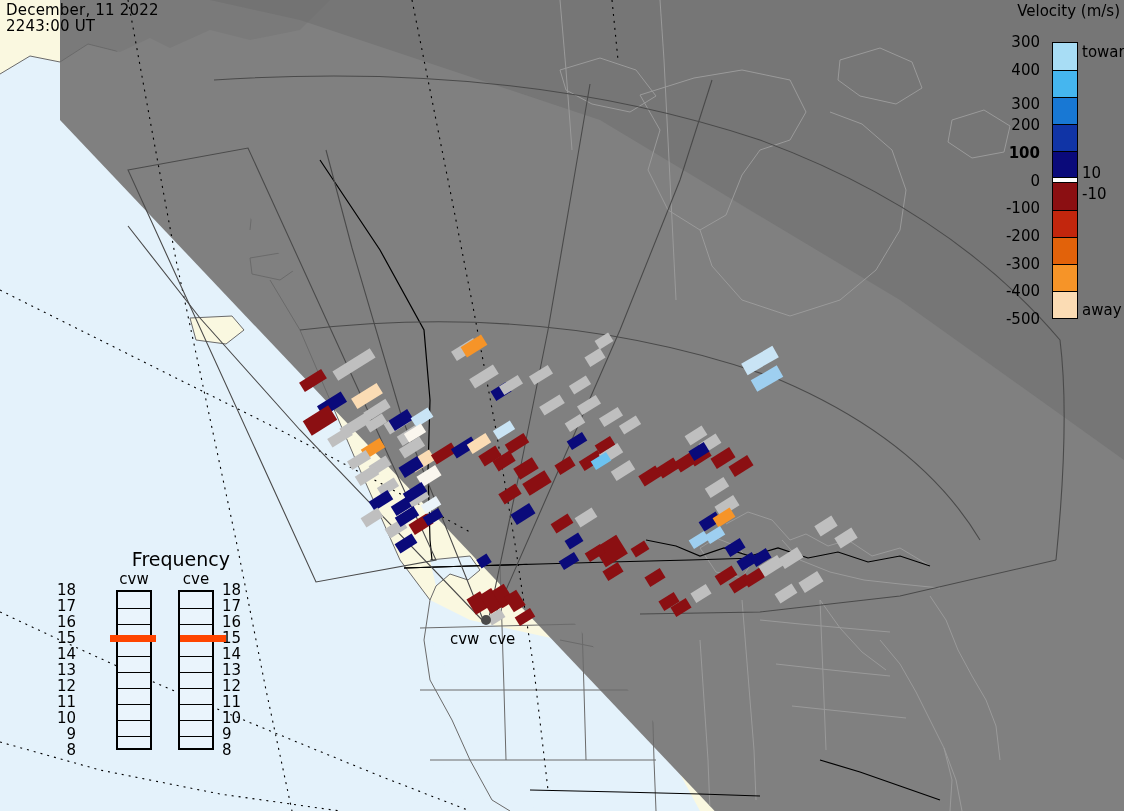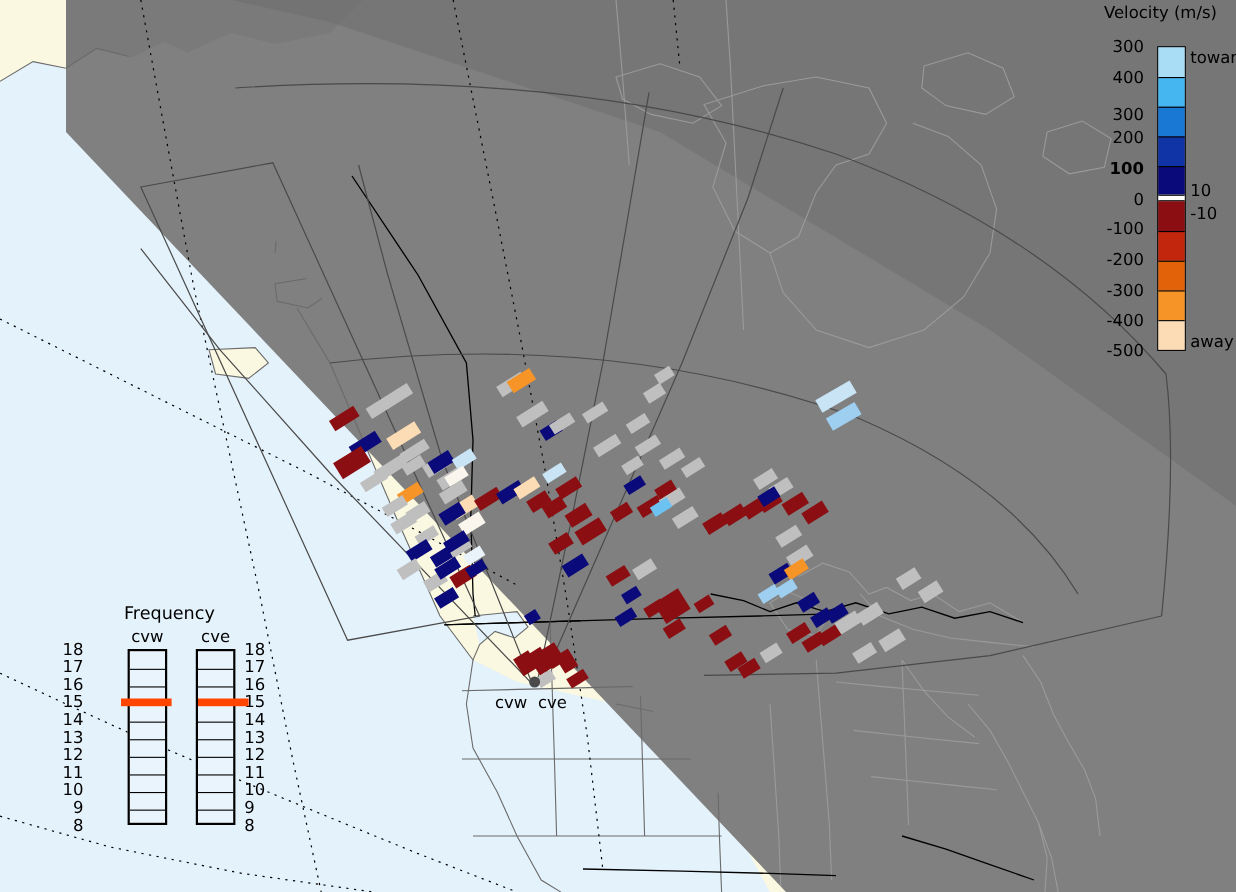--- a/index.html
+++ b/index.html
@@ -7,36 +7,36 @@
   #stage{position:relative;width:1124px;height:811px;overflow:hidden;background:#808080;}
   #mapsvg{position:absolute;left:0;top:0;width:1124px;height:811px;}
 
   
   #timestamp{position:absolute;left:6px;top:2px;z-index:40;color:#000;
     font-family:"DejaVu Sans",sans-serif;font-size:15px;line-height:16px;letter-spacing:.2px;}
   #timestamp div{white-space:pre;}
 
   
   #cbar{position:absolute;left:990px;top:0;width:134px;height:330px;z-index:40;}
-  #cbar-title{position:absolute;left:0;top:2px;width:130px;text-align:center;
+  #cbar-title{position:absolute;left:0;top:2px;width:130px;text-align:right;
     font-size:15px;color:#000;white-space:nowrap;}
   #cbar-strip{position:absolute;left:62px;top:42px;width:26px;height:277px;
     border:1px solid #000;box-sizing:border-box;}
   #cbar-strip .band{width:100%;box-sizing:border-box;}
   #cbar-strip .band+.band{border-top:1px solid #000;}
   #cbar-strip .gap{width:100%;height:6px;background:#ffffff;
      border-top:1px solid #000;border-bottom:1px solid #000;box-sizing:border-box;}
   .cbtick{position:absolute;right:84px;font-size:15px;color:#000;
      text-align:right;white-space:nowrap;transform:translateY(-50%);}
   .cbside{position:absolute;left:92px;font-size:15px;color:#000;
      white-space:nowrap;transform:translateY(-50%);}
 
   
   #freq{position:absolute;left:78px;top:548px;width:160px;height:235px;z-index:40;color:#000;}
-  #freq-title{position:absolute;left:0;top:0;width:152px;text-align:center;font-size:16px;}
+  #freq-title{position:absolute;left:0;top:0;width:152px;text-align:right;font-size:19px;}
   .fcol{position:absolute;top:22px;}
   .fcol-label{position:absolute;top:0;width:46px;text-align:center;font-size:15px;left:-5px;}
   .fbar{position:absolute;top:20px;left:0;width:36px;height:160px;
      border:2px solid #000;box-sizing:border-box;background:#eaf4fc;}
   .fbar .seg{width:100%;box-sizing:border-box;}
   .fbar .seg+.seg{border-top:1.5px solid #000;}
   .fmark{position:absolute;height:7px;background:#ff4500;z-index:3;}
   .ftick{position:absolute;font-size:15px;color:#000;white-space:nowrap;
      transform:translateY(-50%);}
 
@@ -300,20 +300,24 @@
         <rect x="478" y="556" width="12" height="10" fill="#0a0a7a" transform="rotate(-32 484 561)"></rect>
         <rect x="816" y="520" width="20" height="12" fill="#bfbfbf" transform="rotate(-32 826 526)"></rect>
         <rect x="836" y="532" width="20" height="12" fill="#bfbfbf" transform="rotate(-32 846 538)"></rect>
         <rect x="800" y="576" width="22" height="12" fill="#bfbfbf" transform="rotate(-32 811 582)"></rect>
         <rect x="776" y="588" width="20" height="11" fill="#bfbfbf" transform="rotate(-32 786 593.5)"></rect>
       </g>
 
     <circle cx="486" cy="620" r="5" fill="#4a4a4a"></circle>
   </svg>
 
+  <div id="timestamp">
+    <div>December, 11 2022</div>
+    <div>2243:00 UT</div>
+  </div>
 
   <div class="sitelab" style="left:450px;top:630px">cvw</div>
   <div class="sitelab" style="left:489px;top:630px">cve</div>
 
   <div id="cbar">
     <div id="cbar-title">Velocity (m/s)</div>
     <div id="cbar-strip">
         <div class="band" style="height: 26.9px; background: rgb(168, 221, 245);"></div>
         <div class="band" style="height: 26.9px; background: rgb(69, 182, 239);"></div>
         <div class="band" style="height: 26.9px; background: rgb(24, 120, 212);"></div>

